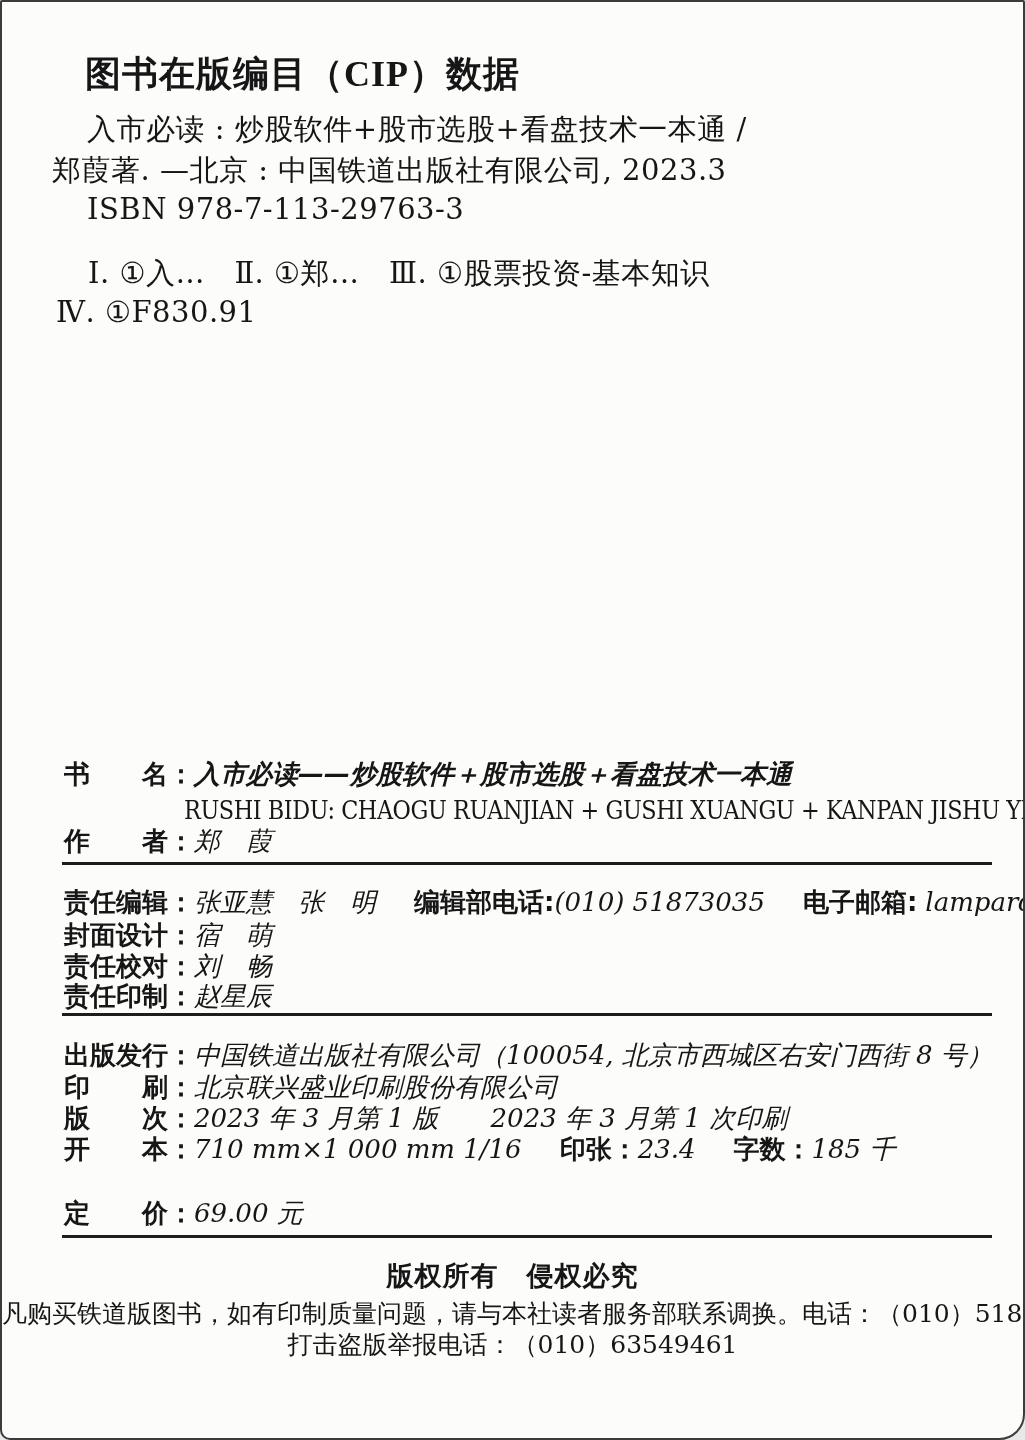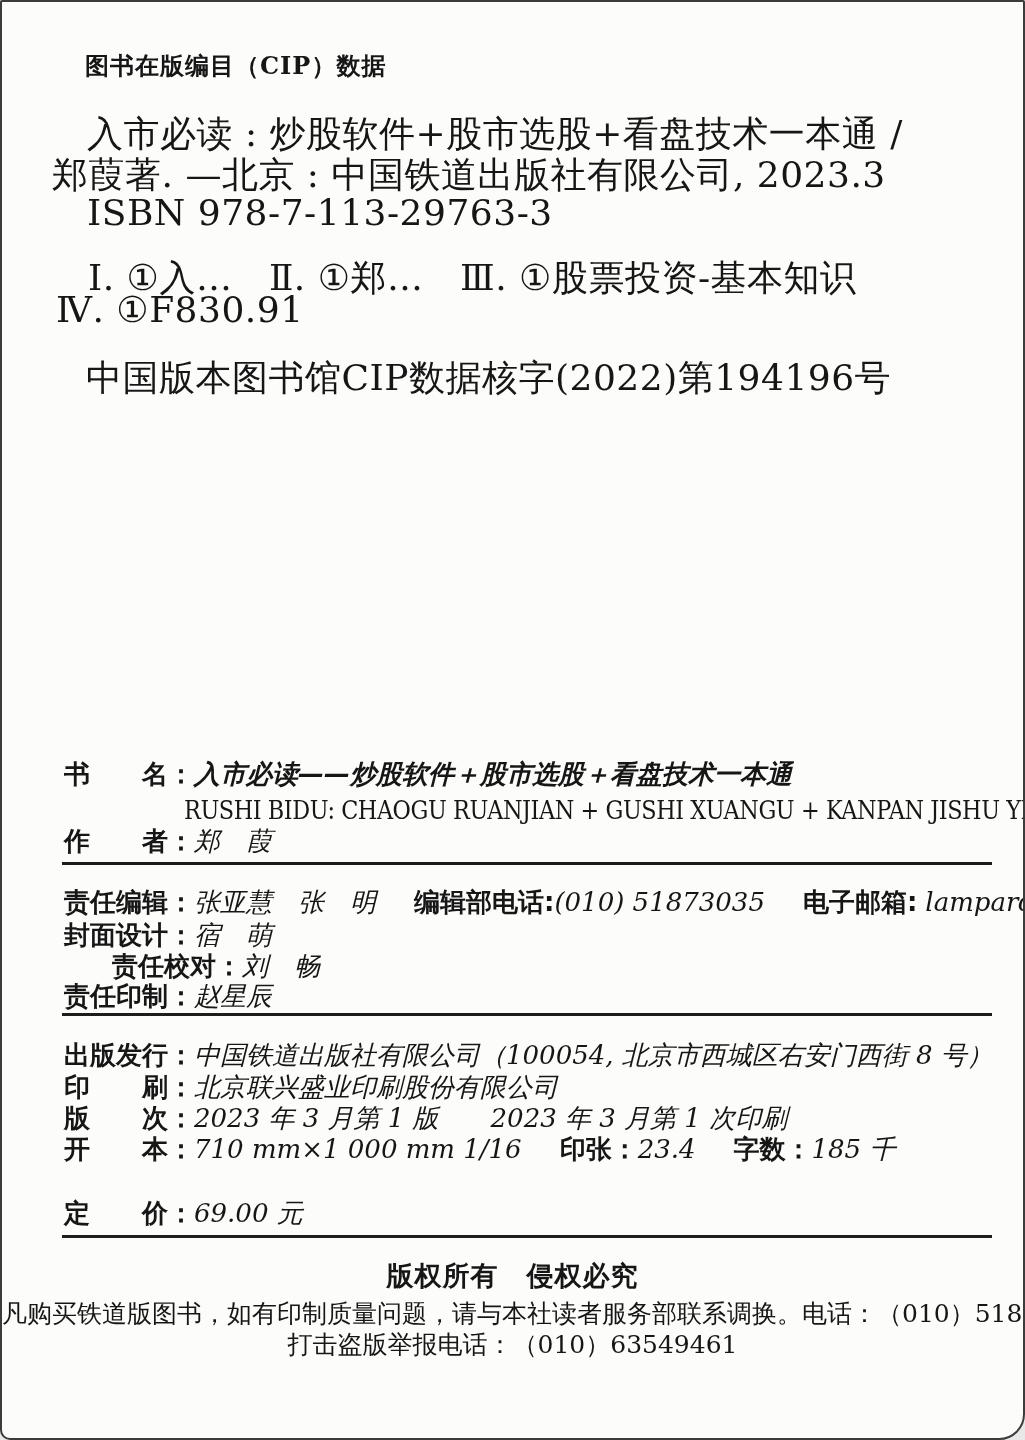--- a/index.html
+++ b/index.html
@@ -16,26 +16,27 @@
     color: #161616;
     border: 2px solid #3c3c3c;
     border-radius: 2px 2px 26px 10px;
     box-sizing: border-box;
     overflow: hidden;
     font-family: "DejaVu Serif", "Liberation Serif", serif;
   }
   .abs { position: absolute; white-space: nowrap; }
 
   .cip-heading {
-    font-size: 24px;
+    font-size: 36px;
     font-weight: 700;
     letter-spacing: 1px;
+    font-family: Liberation Serif, serif;
   }
   .cip-line {
-    font-size: 36px;
+    font-size: 29px;
     letter-spacing: 0.5px;
   }
   .row {
     font-size: 26px;
     line-height: 34px;
   }
   .row .lbl {
     font-family: "DejaVu Sans", "Liberation Sans", sans-serif;
     font-weight: 700;
   }
@@ -84,43 +85,42 @@
 
 <div class="page">
 
   <div class="abs cip-heading" style="top:48px; left:83px;">图书在版编目（CIP）数据</div>
 
   <div class="abs cip-line" style="top:108px; left:85px;">入市必读 : 炒股软件+股市选股+看盘技术一本通 /</div>
   <div class="abs cip-line" style="top:149px; left:50px;">郑葭著. —北京 : 中国铁道出版社有限公司, 2023.3</div>
   <div class="abs cip-line" style="top:190px; left:85px;">ISBN 978-7-113-29763-3</div>
 
   <div class="abs cip-line" style="top:252px; left:86px;">Ⅰ. ①入…　Ⅱ. ①郑…　Ⅲ. ①股票投资-基本知识</div>
-  <div class="abs cip-line" style="top:287px; left:54px;">Ⅳ. ①F830.91</div>
+  <div class="abs cip-line" style="top:293px; left:54px;">Ⅳ. ①F830.91</div>
 
-  <div class="abs cip-line" style="top:352px; left:84px;">中国版本图书馆CIP数据核字(2022)第194196号</div>
 
   <div class="abs row" style="top:755px; left:62px;">
     <span class="lbl">书　　名：</span><span class="val bold-title">入市必读——炒股软件＋股市选股＋看盘技术一本通</span>
   </div>
   <div class="abs row" style="top:791px; left:182px;">
     <span class="pinyin">RUSHI BIDU: CHAOGU RUANJIAN + GUSHI XUANGU + KANPAN JISHU YIBENTONG</span>
   </div>
   <div class="abs row" style="top:822px; left:62px;">
     <span class="lbl">作　　者：</span><span class="val">郑　葭</span>
   </div>
 
   <div class="rule" style="top:860px;"></div>
 
   <div class="abs row" style="top:883px; left:62px;">
     <span class="lbl">责任编辑：</span><span class="val">张亚慧　张　明</span><span class="lbl seg">编辑部电话:</span><span class="val">(010) 51873035</span><span class="lbl seg">电子邮箱:</span><span class="val seg-sm">lampard@vip.163.com</span>
   </div>
   <div class="abs row" style="top:916px; left:62px;">
     <span class="lbl">封面设计：</span><span class="val">宿　萌</span>
   </div>
-  <div class="abs row" style="top:947px; left:62px;margin-left:48px;">
+  <div class="abs row" style="top:947px; left:62px;">
     <span class="lbl">责任校对：</span><span class="val">刘　畅</span>
   </div>
   <div class="abs row" style="top:977px; left:62px;">
     <span class="lbl">责任印制：</span><span class="val">赵星辰</span>
   </div>
 
   <div class="rule" style="top:1011px;"></div>
 
   <div class="abs row" style="top:1036px; left:62px;">
     <span class="lbl">出版发行：</span><span class="val">中国铁道出版社有限公司（100054, 北京市西城区右安门西街 8 号）</span>

